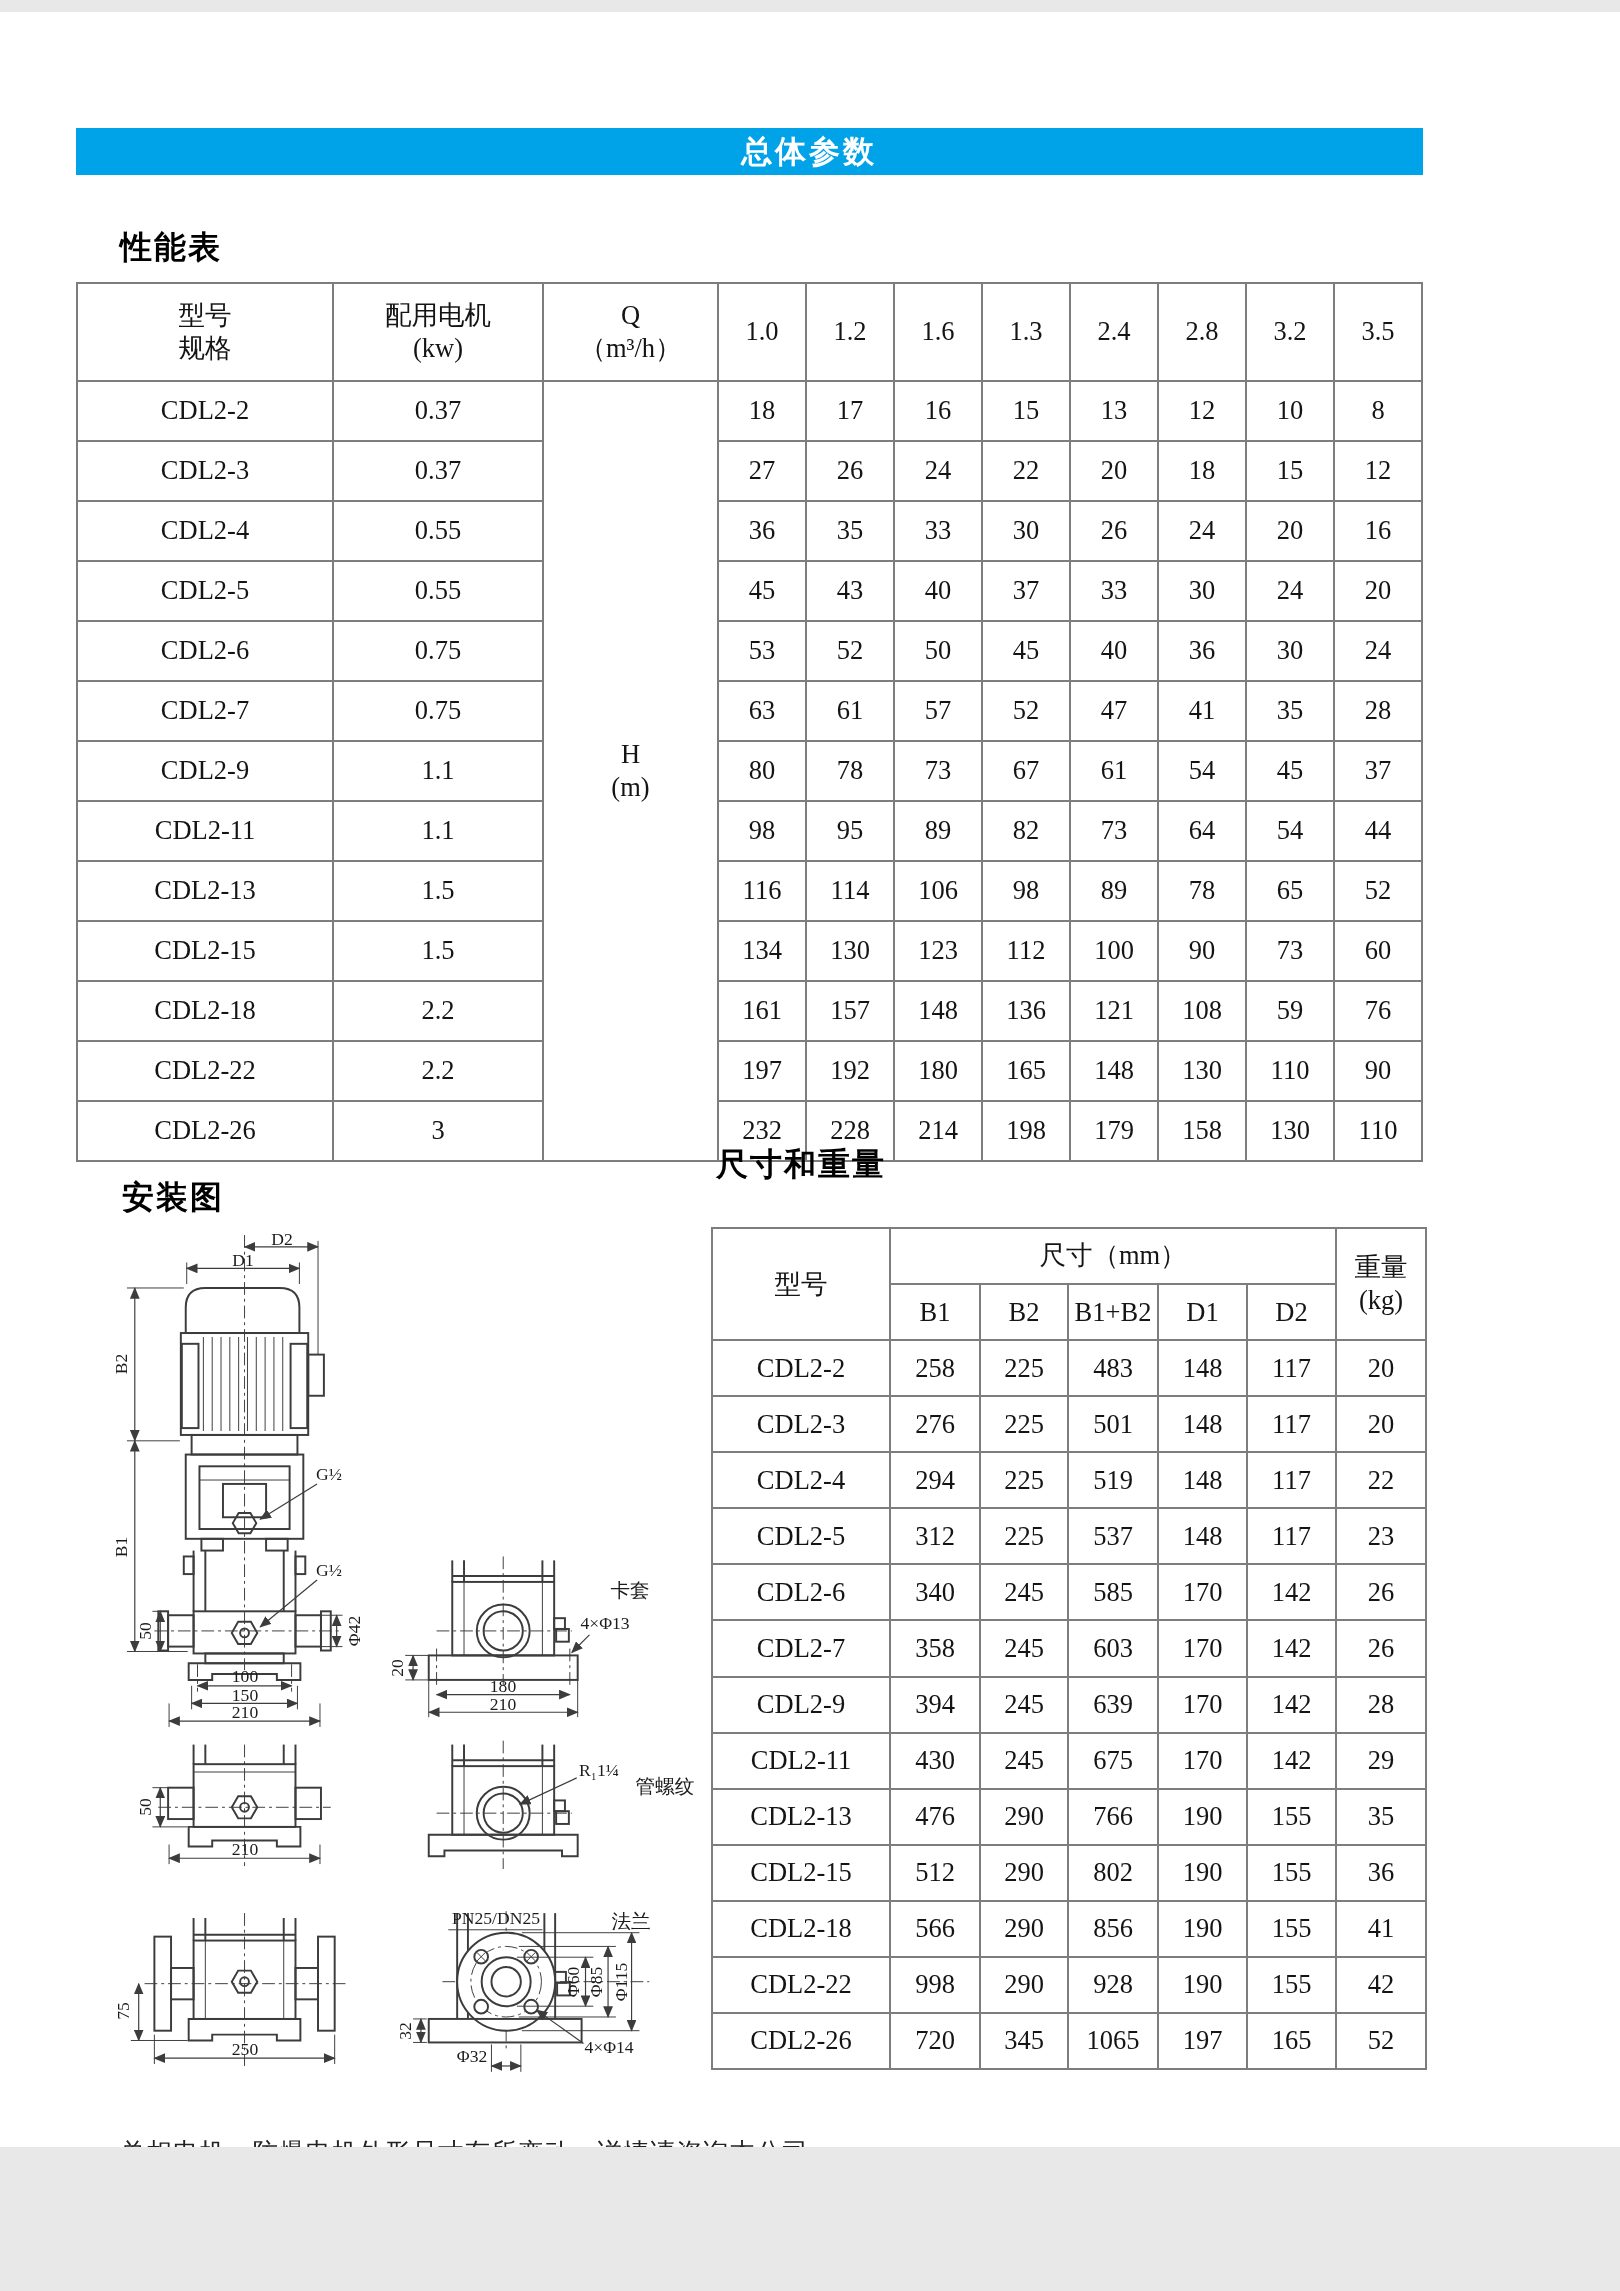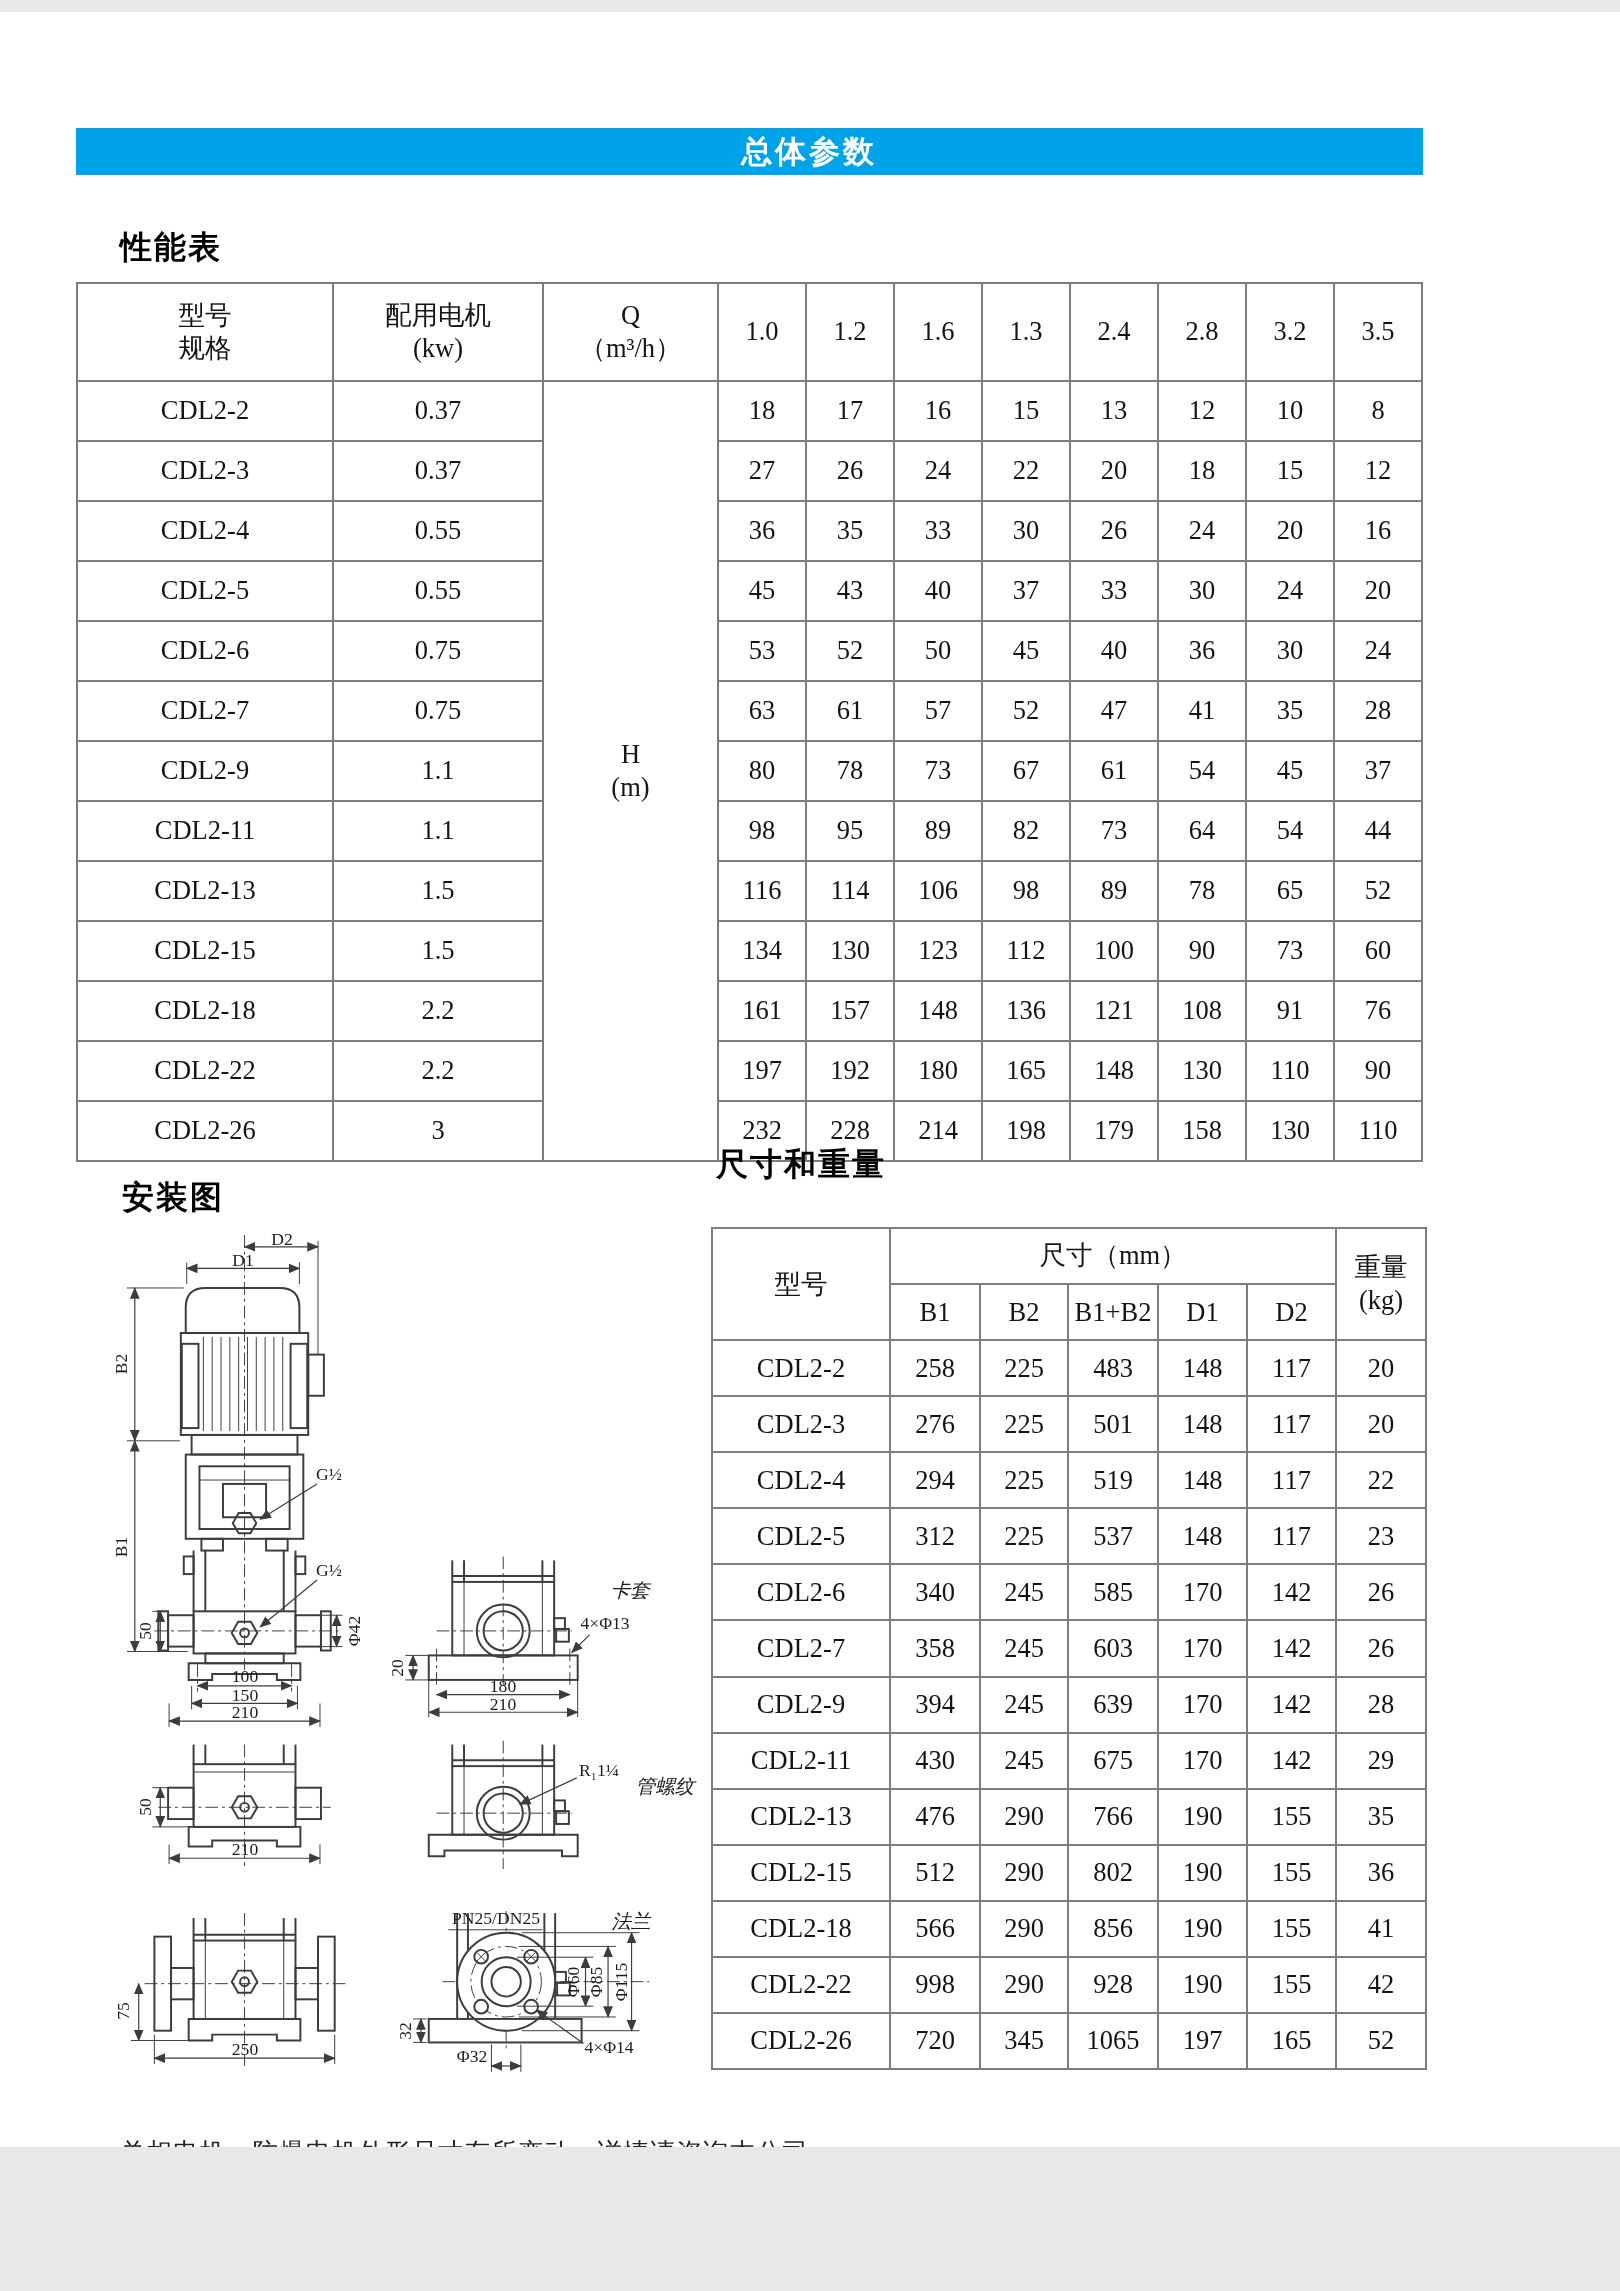--- a/index.html
+++ b/index.html
@@ -30,21 +30,21 @@
   #diagram{position:absolute;left:76px;top:1215px;width:632px;height:897px;}
   #diagram svg{position:absolute;left:0;top:0;}
   .s{fill:none;stroke:#3c3c3c;stroke-width:2;}
   .sw{fill:#ffffff;stroke:#3c3c3c;stroke-width:2;}
   .thin{fill:none;stroke:#3c3c3c;stroke-width:1;}
   .cl{fill:none;stroke:#3c3c3c;stroke-width:1;stroke-dasharray:13 4 3 4;}
   .dim{fill:none;stroke:#3c3c3c;stroke-width:1.2;}
   .dl{position:absolute;font-size:17.6px;white-space:nowrap;color:#1c1c1c;
         transform:translate(-50%,-50%);font-family:"Liberation Serif",serif;}
   .dl.v{transform:translate(-50%,-50%) rotate(-90deg);}
-  .dl.cjk{font-size:19.6px;font-style:italic;}
+  .dl.cjk{font-size:19.6px;}
   
   .footer-note{position:absolute;left:120px;top:2123px;font-size:25.5px;color:#222;letter-spacing:1px;}
   .page-num{position:absolute;left:784px;top:2196px;width:71px;text-align:center;font-size:22px;color:#222;}
 </style>
 </head>
 <body>
 
 <div class="page">
 
   <div class="banner" style="background: rgb(0, 162, 232);">
@@ -216,21 +216,21 @@
         </tr>
         <tr>
           <td>CDL2-18</td>
           <td>2.2</td>
           <td>161</td>
           <td>157</td>
           <td>148</td>
           <td>136</td>
           <td>121</td>
           <td>108</td>
-          <td>91</td>
+          <td>59</td>
           <td>76</td>
         </tr>
         <tr>
           <td>CDL2-22</td>
           <td>2.2</td>
           <td>197</td>
           <td>192</td>
           <td>180</td>
           <td>165</td>
           <td>148</td>

